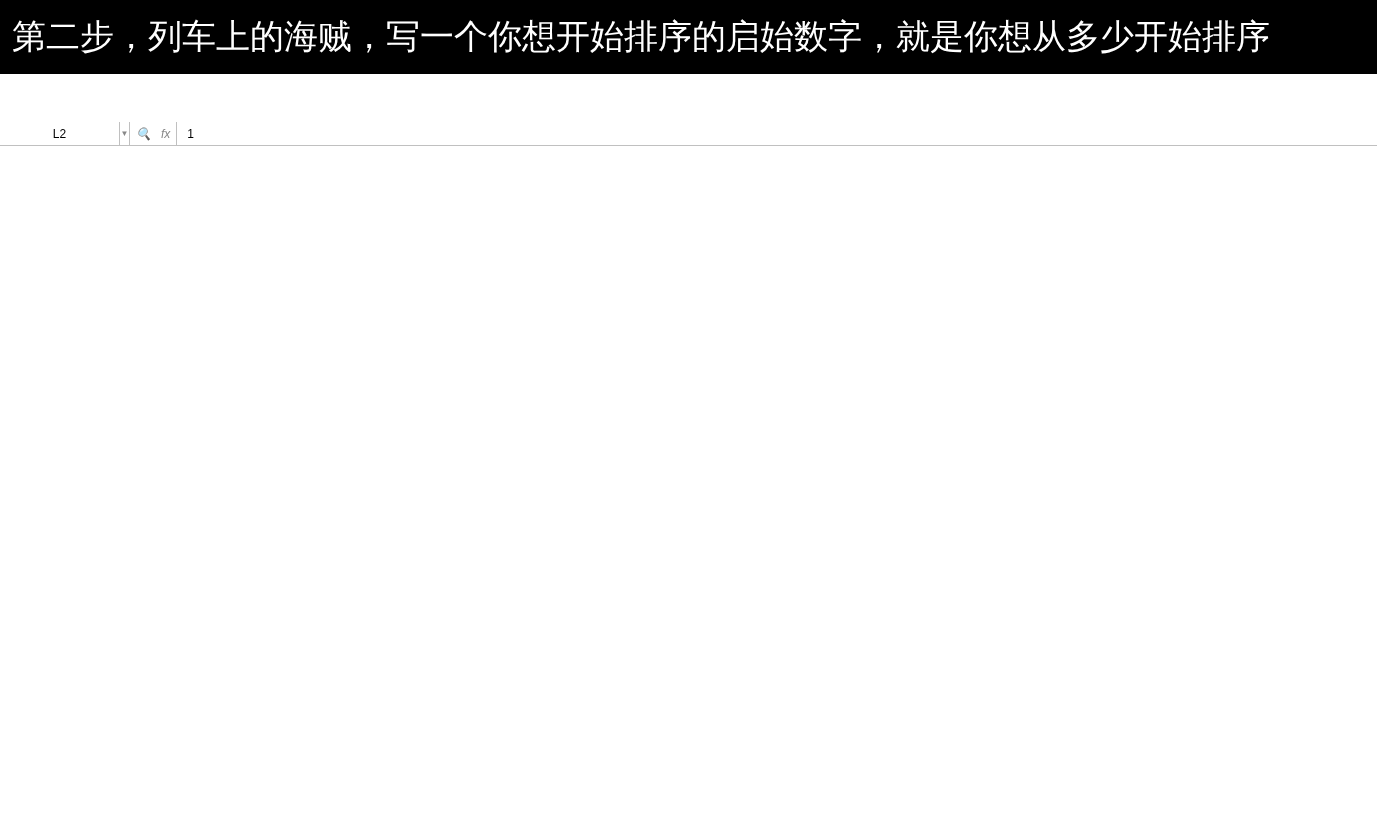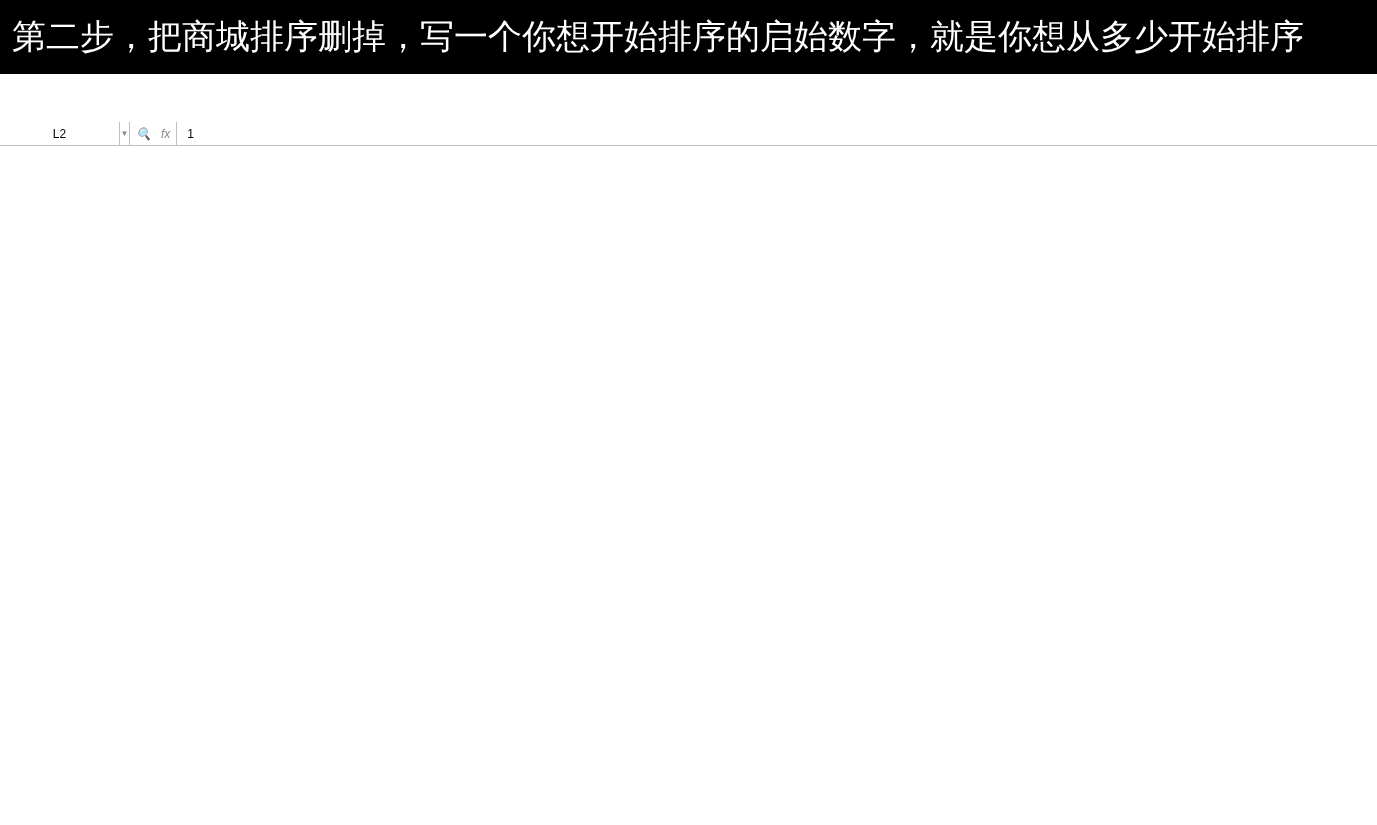--- a/index.html
+++ b/index.html
@@ -140,21 +140,21 @@
 
 .arrow-svg {
   position: absolute;
   pointer-events: none;
   z-index: 10;
 }
 </style>
 </head>
 <body>
 
-<div class="title-bar">第二步，把商城排序删掉，写一个你想开始排序的启始数字，就是你想从多少开始排序</div>
+<div class="title-bar">第二步，列车上的海贼，写一个你想开始排序的启始数字，就是你想从多少开始排序</div>
 <div class="gap"></div>
 
 <div class="formula-bar">
   <div class="name-box">L2</div>
   <div class="name-box-dd">▼</div>
   <div class="fb-icons">
     <span class="fb-icon">🔍</span>
     <span class="fb-icon">fx</span>
   </div>
   <div class="fb-value">1</div>

